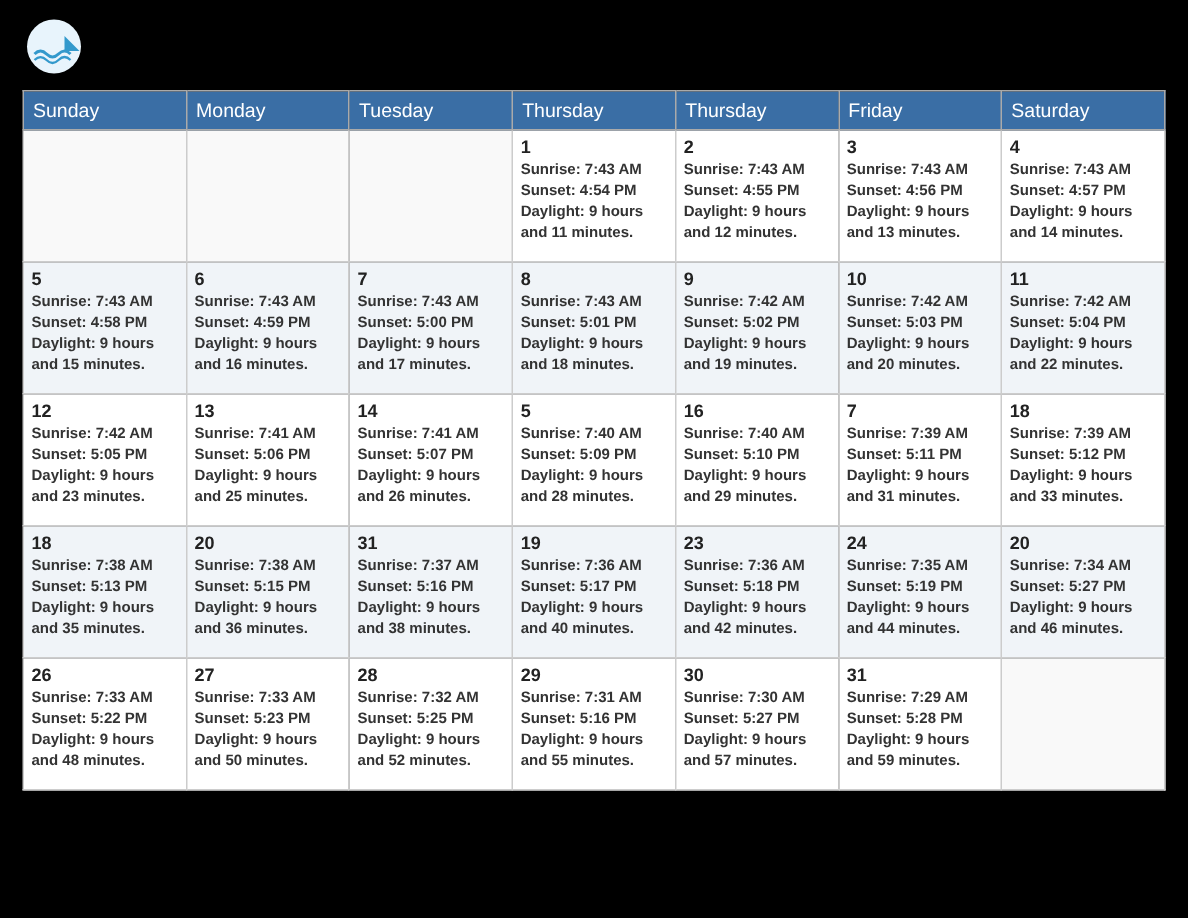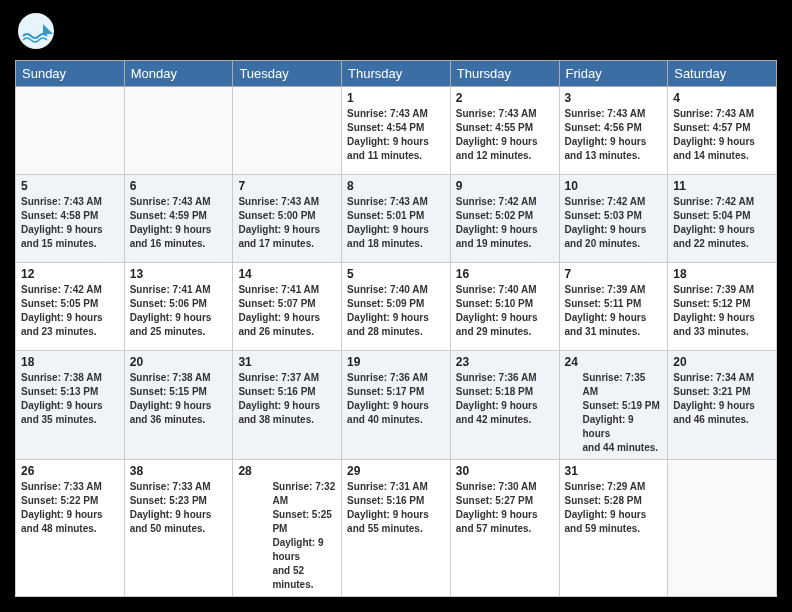--- a/index.html
+++ b/index.html
@@ -306,51 +306,51 @@
           </td>
           <td>
             <div class="day-number">23</div>
             <div class="day-info" style="white-space: pre-line;">Sunrise: 7:36 AM
 Sunset: 5:18 PM
 Daylight: 9 hours
 and 42 minutes.</div>
           </td>
           <td>
             <div class="day-number">24</div>
-            <div class="day-info" style="white-space: pre-line; margin-left: 18px;">Sunrise: 7:35 AM
+            <div class="day-info" style="white-space: pre-line;">Sunrise: 7:35 AM
 Sunset: 5:19 PM
 Daylight: 9 hours
 and 44 minutes.</div>
           </td>
           <td>
             <div class="day-number">20</div>
             <div class="day-info" style="white-space: pre-line;">Sunrise: 7:34 AM
-Sunset: 3:21 PM
+Sunset: 5:27 PM
 Daylight: 9 hours
 and 46 minutes.</div>
           </td>
         </tr>
         <tr>
           <td>
             <div class="day-number">26</div>
             <div class="day-info" style="white-space: pre-line;">Sunrise: 7:33 AM
 Sunset: 5:22 PM
 Daylight: 9 hours
 and 48 minutes.</div>
           </td>
           <td>
-            <div class="day-number">38</div>
+            <div class="day-number">27</div>
             <div class="day-info" style="white-space: pre-line;">Sunrise: 7:33 AM
 Sunset: 5:23 PM
 Daylight: 9 hours
 and 50 minutes.</div>
           </td>
           <td>
             <div class="day-number">28</div>
-            <div class="day-info" style="white-space: pre-line; margin-left: 34px;">Sunrise: 7:32 AM
+            <div class="day-info" style="white-space: pre-line;">Sunrise: 7:32 AM
 Sunset: 5:25 PM
 Daylight: 9 hours
 and 52 minutes.</div>
           </td>
           <td>
             <div class="day-number">29</div>
             <div class="day-info" style="white-space: pre-line;">Sunrise: 7:31 AM
 Sunset: 5:16 PM
 Daylight: 9 hours
 and 55 minutes.</div>

